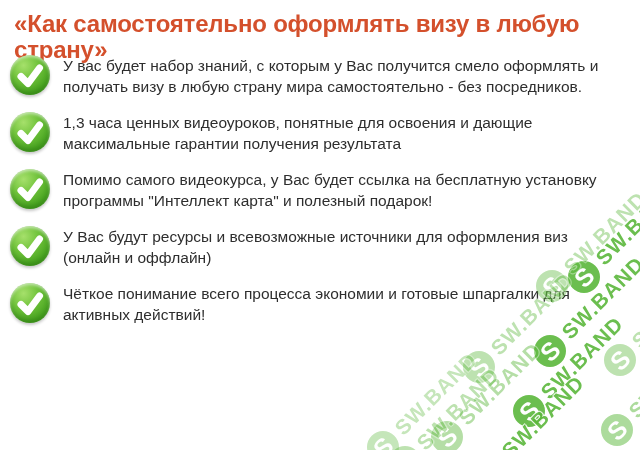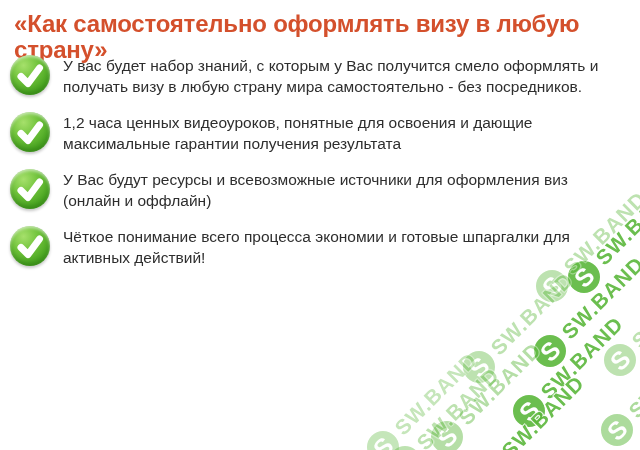--- a/index.html
+++ b/index.html
@@ -102,24 +102,32 @@
     <p class="benefit-text">У вас будет набор знаний, с которым у Вас получится смело оформлять и получать визу в любую страну мира самостоятельно - без посредников.</p>
   </div>
 
 
   <div class="benefit-item">
     <span class="check-icon">
       <svg width="40" height="40" viewBox="0 0 40 40" aria-hidden="true">
         <path d="M11 21.5 L18 28.5 L29.5 13" fill="none" stroke="#ffffff" stroke-width="7" stroke-linecap="round" stroke-linejoin="round"></path>
       </svg>
     </span>
-    <p class="benefit-text">1,2 часа ценных видеоуроков, понятные для освоения и дающие максимальные гарантии получения результата</p>
-  </div>
-
-
+    <p class="benefit-text">1,3 часа ценных видеоуроков, понятные для освоения и дающие максимальные гарантии получения результата</p>
+  </div>
+
+
+  <div class="benefit-item">
+    <span class="check-icon">
+      <svg width="40" height="40" viewBox="0 0 40 40" aria-hidden="true">
+        <path d="M11 21.5 L18 28.5 L29.5 13" fill="none" stroke="#ffffff" stroke-width="7" stroke-linecap="round" stroke-linejoin="round"></path>
+      </svg>
+    </span>
+    <p class="benefit-text">Помимо самого видеокурса, у Вас будет ссылка на бесплатную установку программы "Интеллект карта" и полезный подарок!</p>
+  </div>
 
   <div class="benefit-item">
     <span class="check-icon">
       <svg width="40" height="40" viewBox="0 0 40 40" aria-hidden="true">
         <path d="M11 21.5 L18 28.5 L29.5 13" fill="none" stroke="#ffffff" stroke-width="7" stroke-linecap="round" stroke-linejoin="round"></path>
       </svg>
     </span>
     <p class="benefit-text">У Вас будут ресурсы и всевозможные источники для оформления виз (онлайн и оффлайн)</p>
   </div>
 

